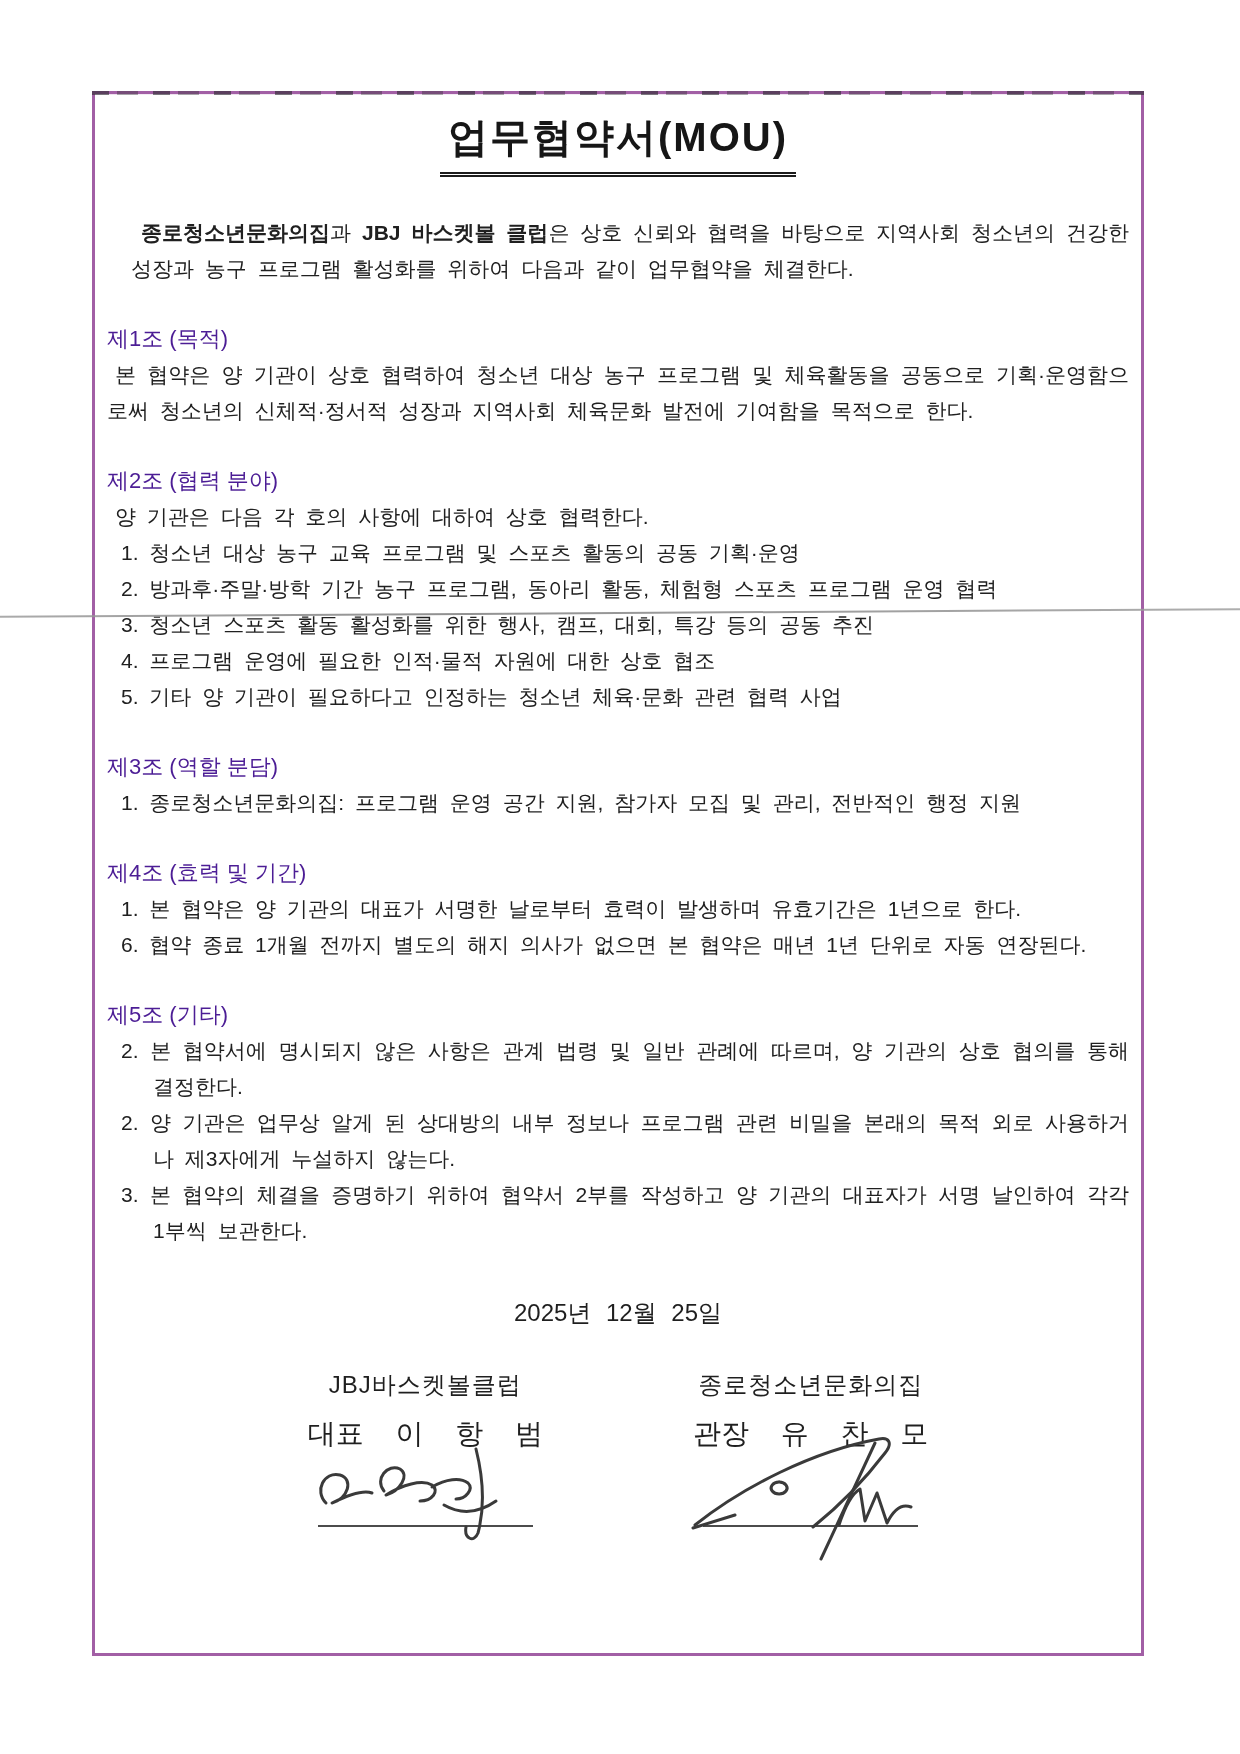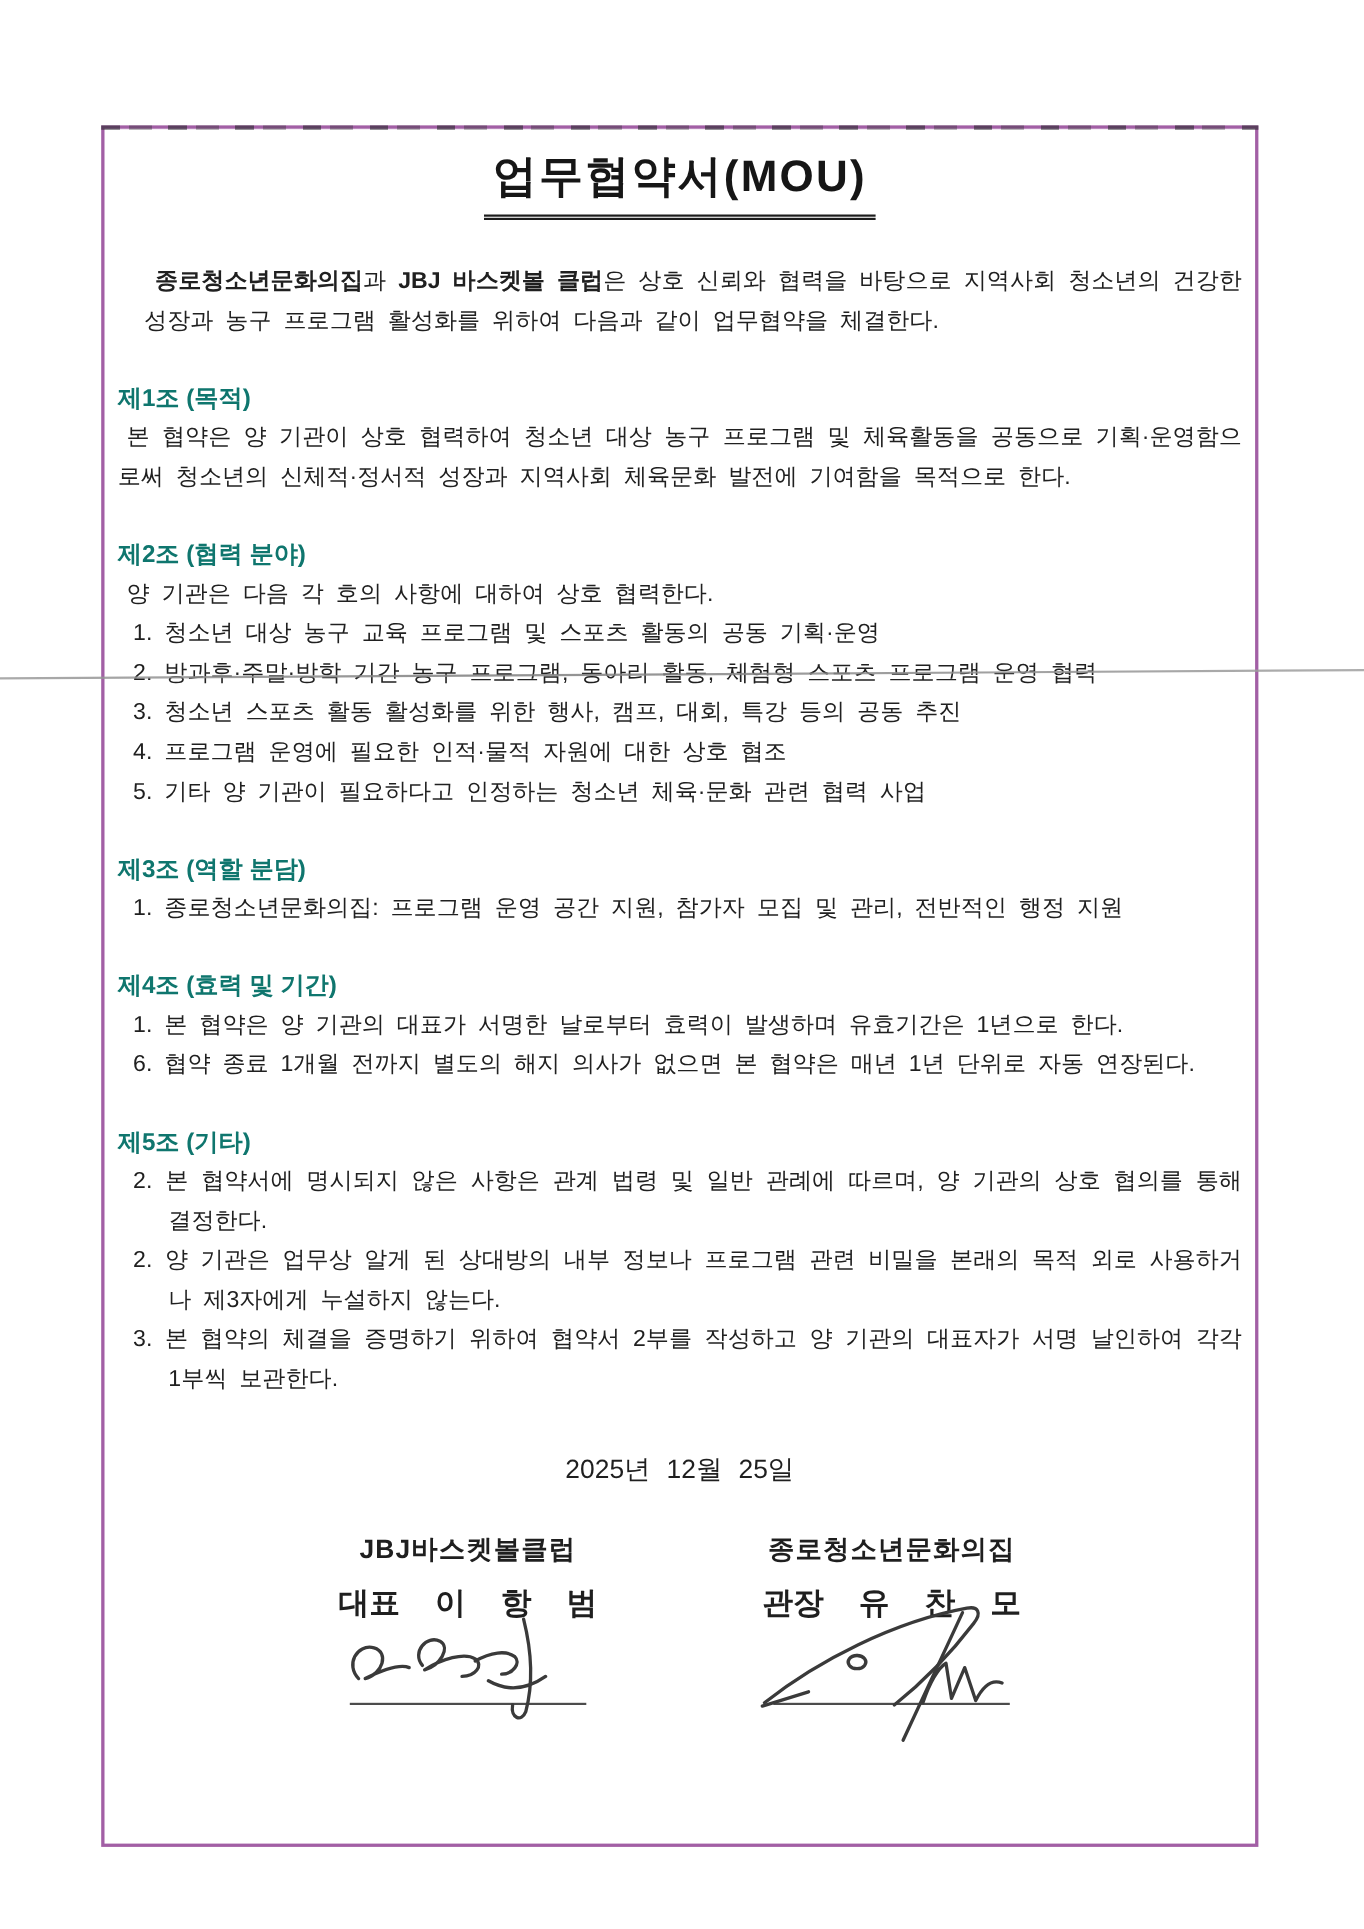--- a/index.html
+++ b/index.html
@@ -7,48 +7,48 @@
     width:1240px; height:1754px; background:#ffffff; position:relative;
     font-family:"Liberation Sans","DejaVu Sans",sans-serif; color:#1f1f1f;
     overflow:hidden;
   }
   .scan-line {
     position:absolute; left:-4px; top:612px; width:1248px; height:2px;
     background:linear-gradient(90deg,#9c9c9c,#7e7e7e 35%,#8f8f8f 70%,#a0a0a0);
     transform:rotate(-0.35deg); z-index:6; opacity:.85;
   }
   .mou-box {
-    position:absolute; left:92px; top:114px; width:1052px; height:1565px;
+    position:absolute; left:92px; top:91px; width:1052px; height:1565px;
     border:3px solid #a25fa5; box-sizing:border-box; padding:0 12px;
     background:transparent;
   }
   .top-noise {
     position:absolute; left:-3px; top:-3px; width:1052px; height:4px;
     background:repeating-linear-gradient(90deg,
       rgba(52,46,56,.65) 0 17px, rgba(162,95,165,.18) 17px 25px,
       rgba(64,54,66,.45) 25px 46px, rgba(162,95,165,.12) 46px 61px);
   }
   .title-wrap { text-align:center; margin-top:16px; }
   h1 {
     display:inline-block; margin:0; font-size:40px; font-weight:bold;
     letter-spacing:2px; color:#161616;
     border-bottom:5px double #1c1c1c; padding:0 8px 7px;
   }
   .intro, .body-text, .item, .sub-intro {
     font-size:21px; line-height:36px; text-align:justify; word-spacing:5px;
     margin:0; color:#202020;
   }
   .intro { margin-top:38px; text-indent:10px;margin-left:24px; }
-  h2 { font-size:22px; font-weight:bold; margin:34px 0 0; line-height:36px; color:#0f766e; }
+  h2 { font-size:22px; font-weight:normal; margin:34px 0 0; line-height:36px; color:#4c1d95; }
   .body-text { text-indent:8px; }
   .item { margin-left:14px; padding-left:32px; text-indent:-32px; }
   .item.deep-wrap { padding-left:196px; text-indent:-196px; }
   .date-line { margin-top:48px; text-align:center; font-size:24px; word-spacing:8px; }
   .sig-row { display:flex; justify-content:center; gap:150px; margin-top:40px; }
-  .sig-col { text-align:center;font-weight:bold; }
+  .sig-col { text-align:center; }
   .sig-org { font-size:24px; letter-spacing:1px; }
   .sig-name { font-size:28px; word-spacing:24px; margin-top:14px; }
   .sig-draw {
     position:relative; width:215px; height:66px; margin:6px auto 0;
     border-bottom:2px solid #4c4c4c;
   }
   .sig-draw svg { position:absolute; overflow:visible; }
   .sig-a svg { left:-14px; bottom:-26px; }
   .sig-b svg { left:-20px; bottom:-40px; }
   .sig-stroke { fill:none; stroke:#3a3a3a; stroke-width:3; stroke-linecap:round; stroke-linejoin:round; }

